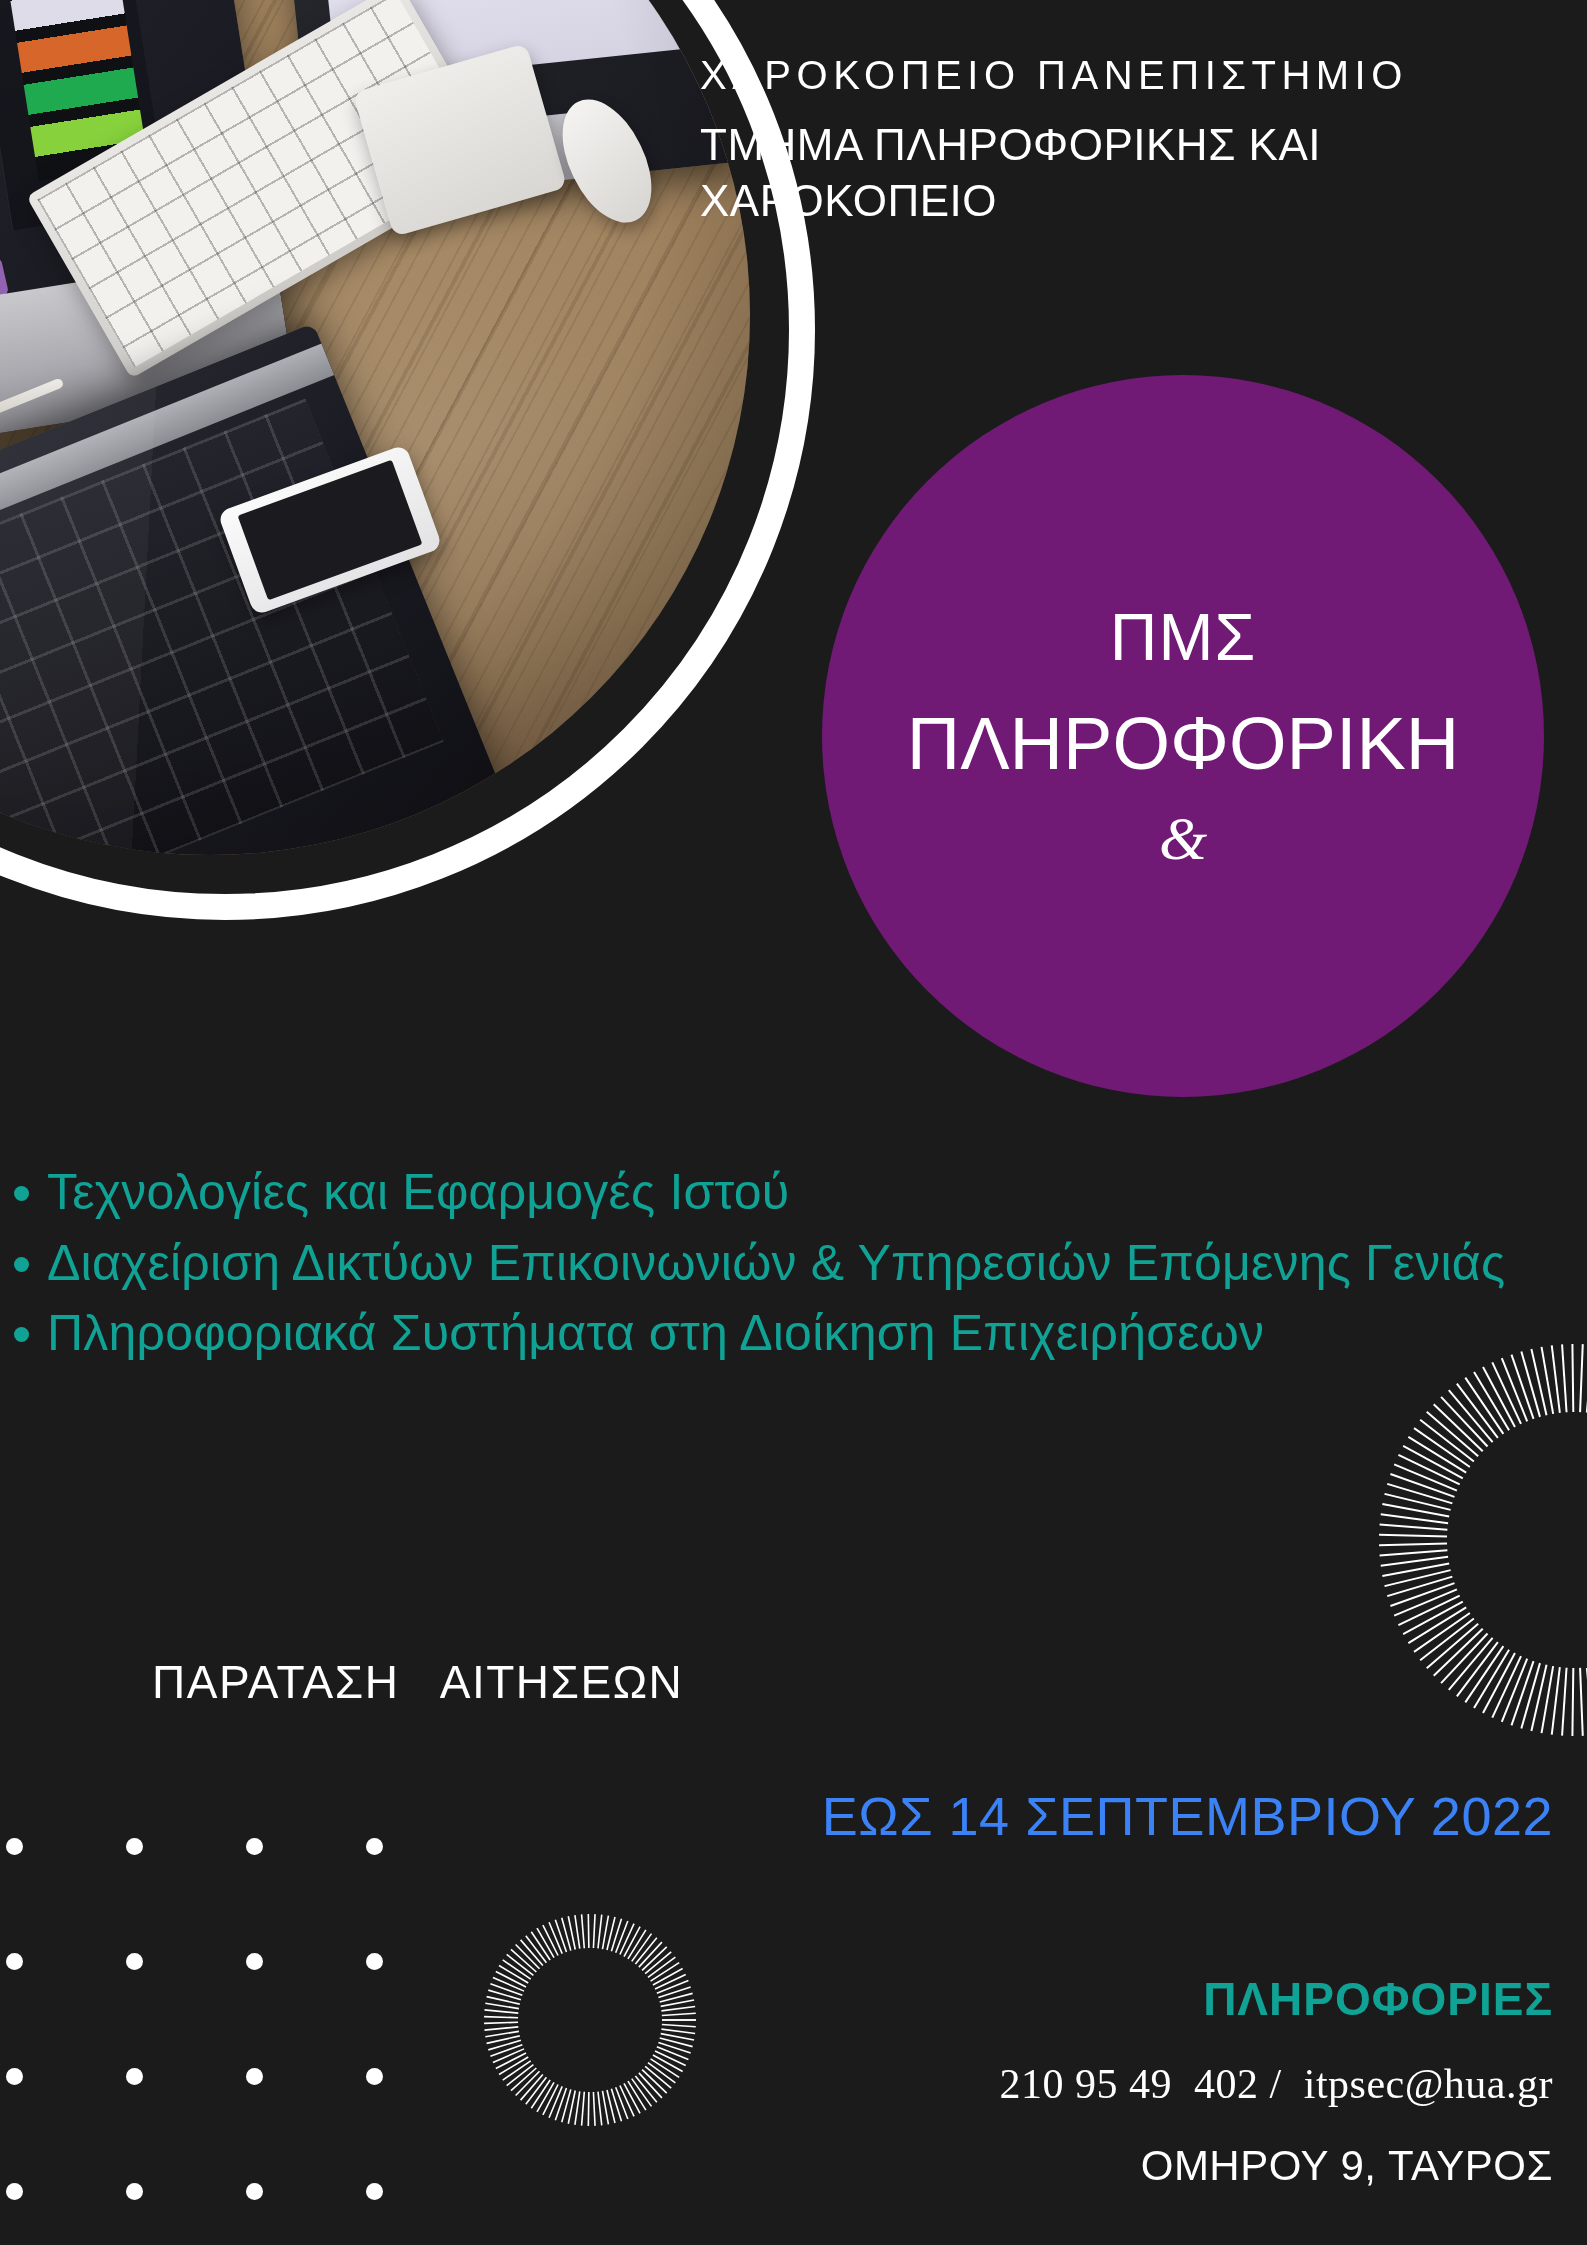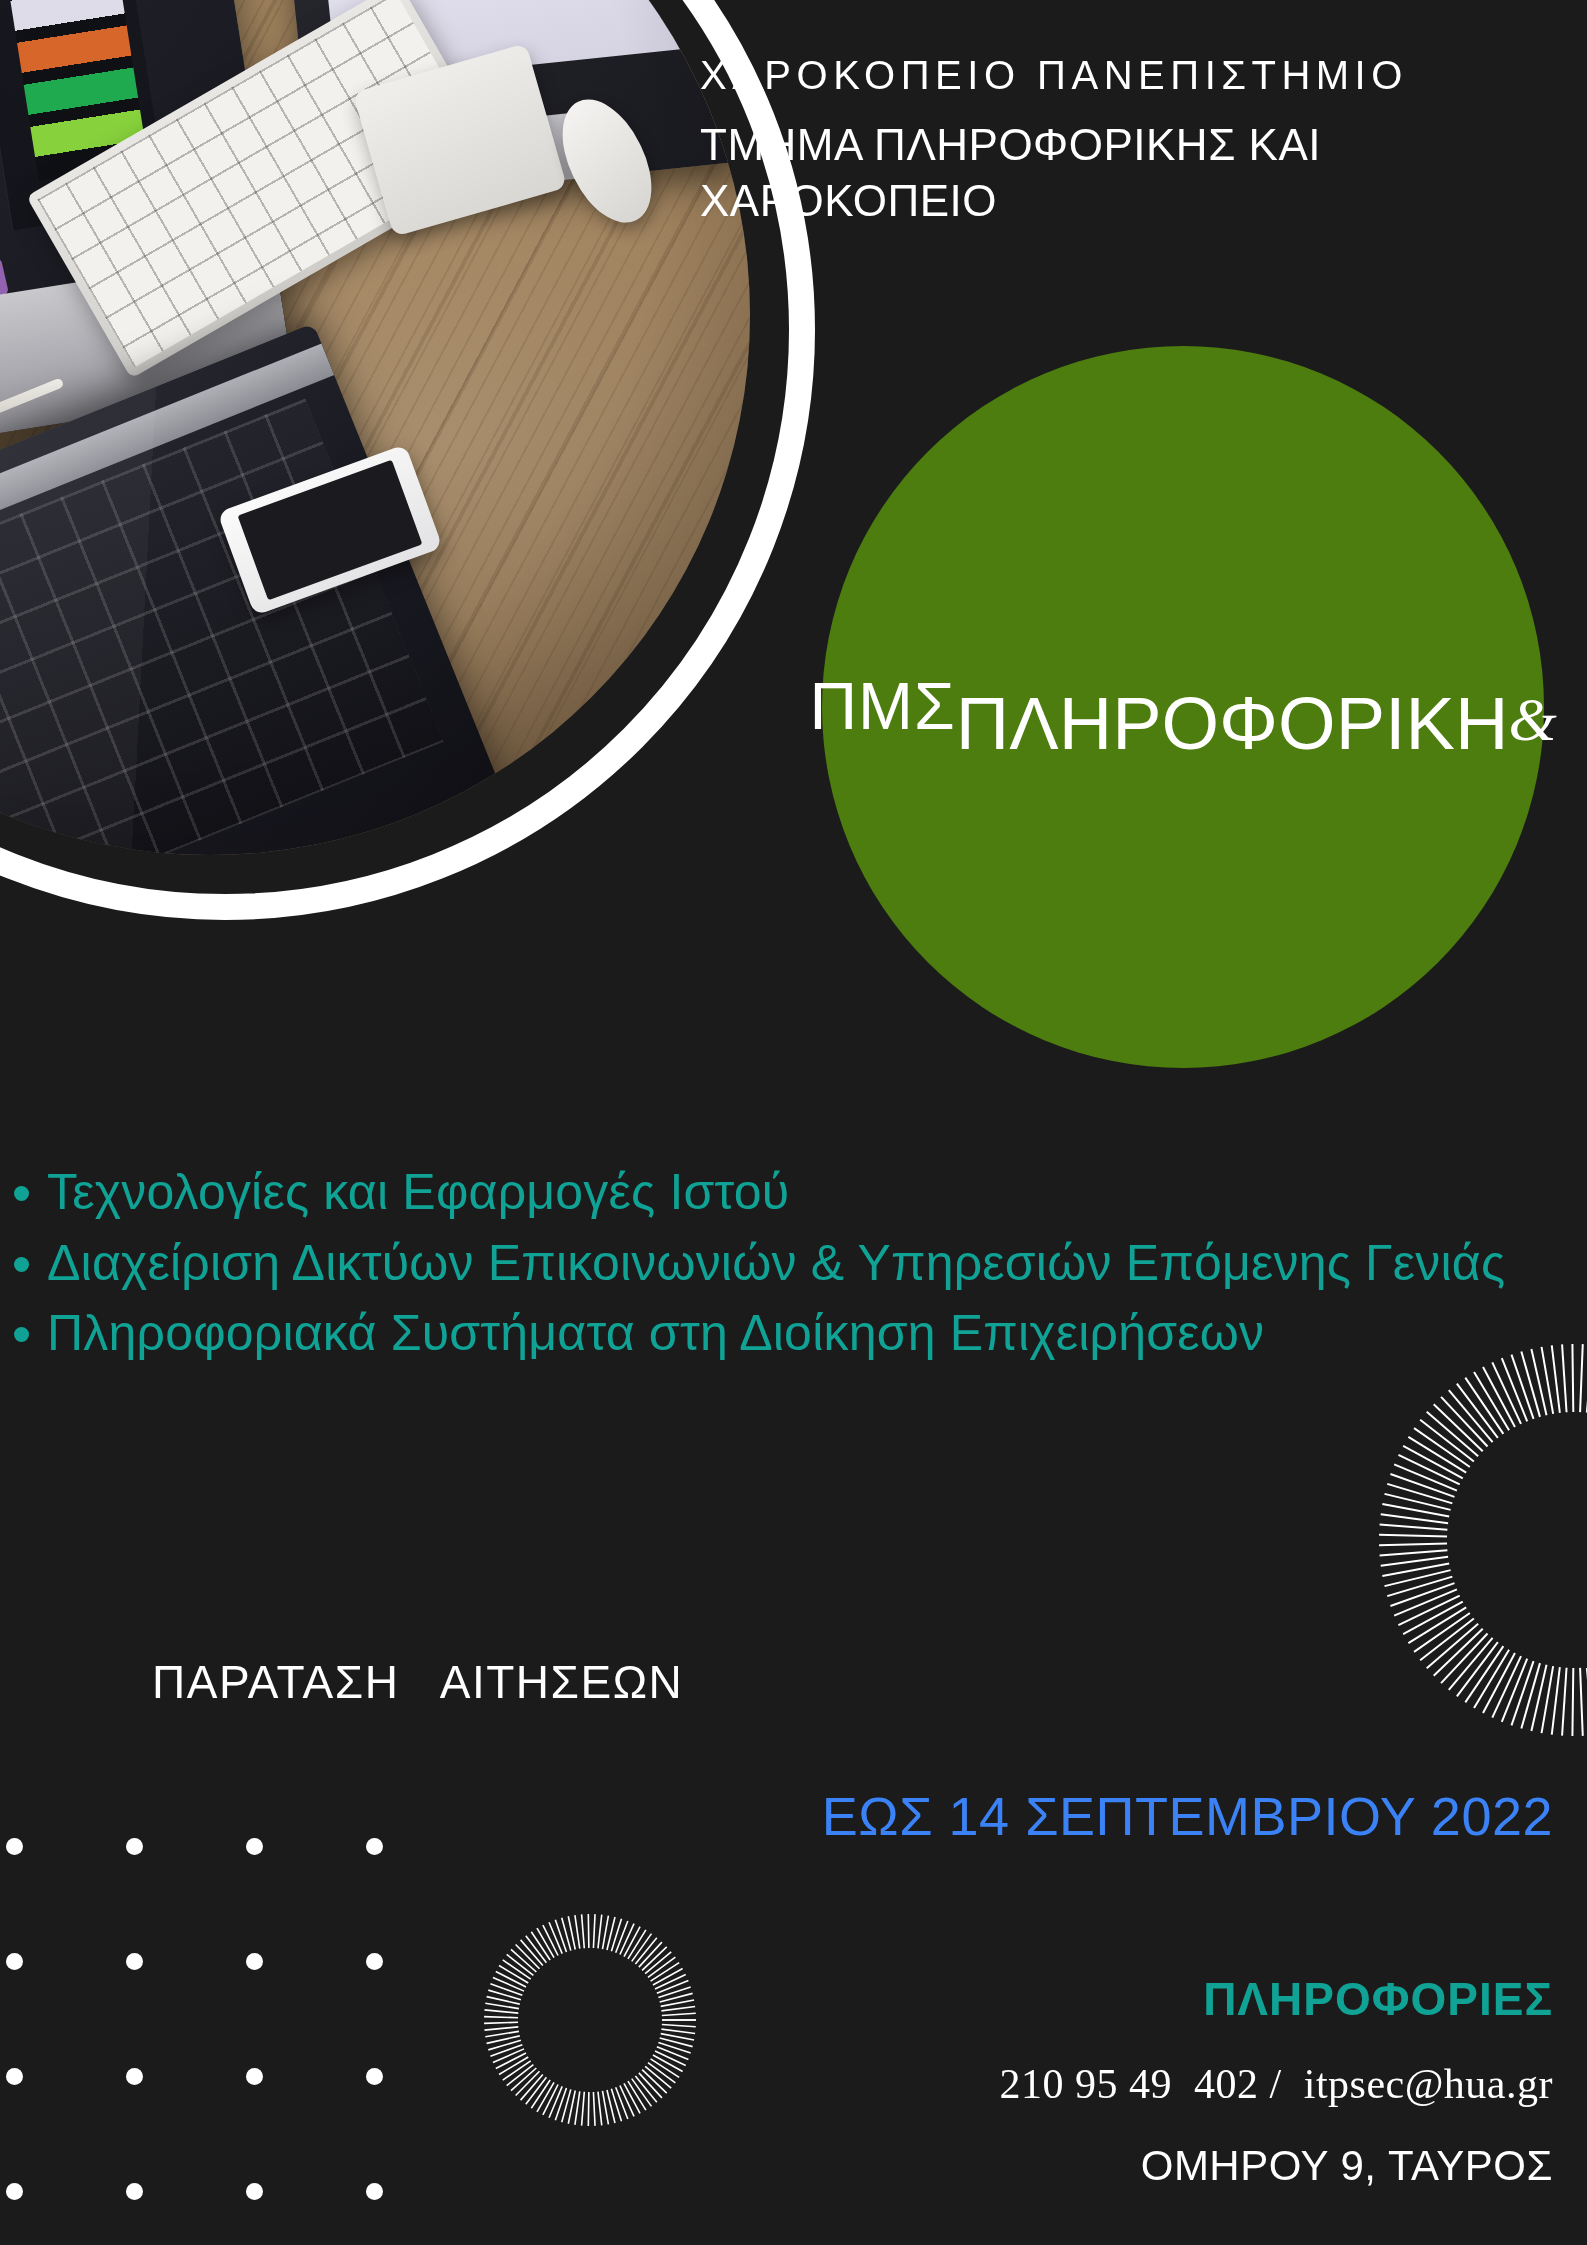--- a/index.html
+++ b/index.html
@@ -291,28 +291,28 @@
     font-weight: 400;
     letter-spacing: 0.5px;
     line-height: 1.28;
     margin-top: 18px;
   }
 
   
   .teal-circle {
     position: absolute;
     left: 822px;
-    top: 346px;
+    top: 375px;
     width: 722px;
     height: 722px;
     border-radius: 50%;
-    background: #4d7c0f;
+    background: #701a75;
     z-index: 4;
     display: flex;
-    flex-direction: row;
+    flex-direction: column;
     align-items: center;
     justify-content: center;
     color: #ffffff;
     text-align: center;
   }
   .teal-circle .l1 { font-size: 66px; letter-spacing: 1px; line-height: 1.05; }
   .teal-circle .l2 { font-size: 74px; letter-spacing: 0px; line-height: 1.05; margin-top: 33px; }
   .teal-circle .l3 {
     font-family: "Liberation Serif", serif;
     font-size: 62px;

